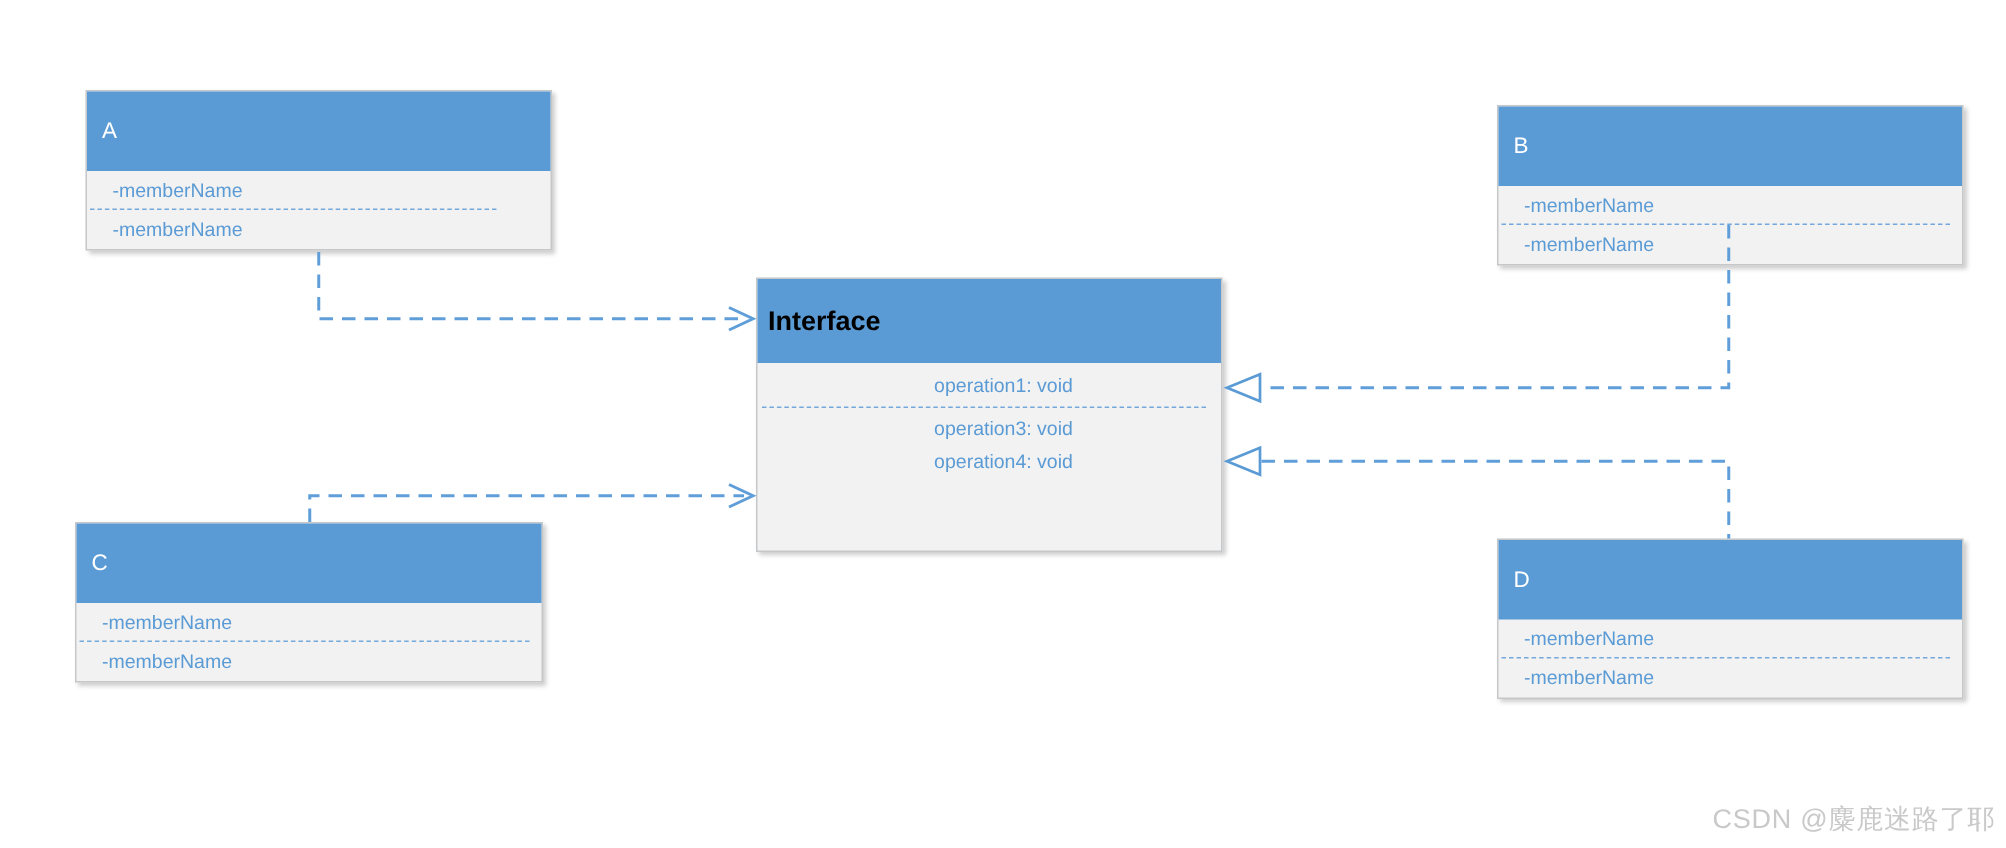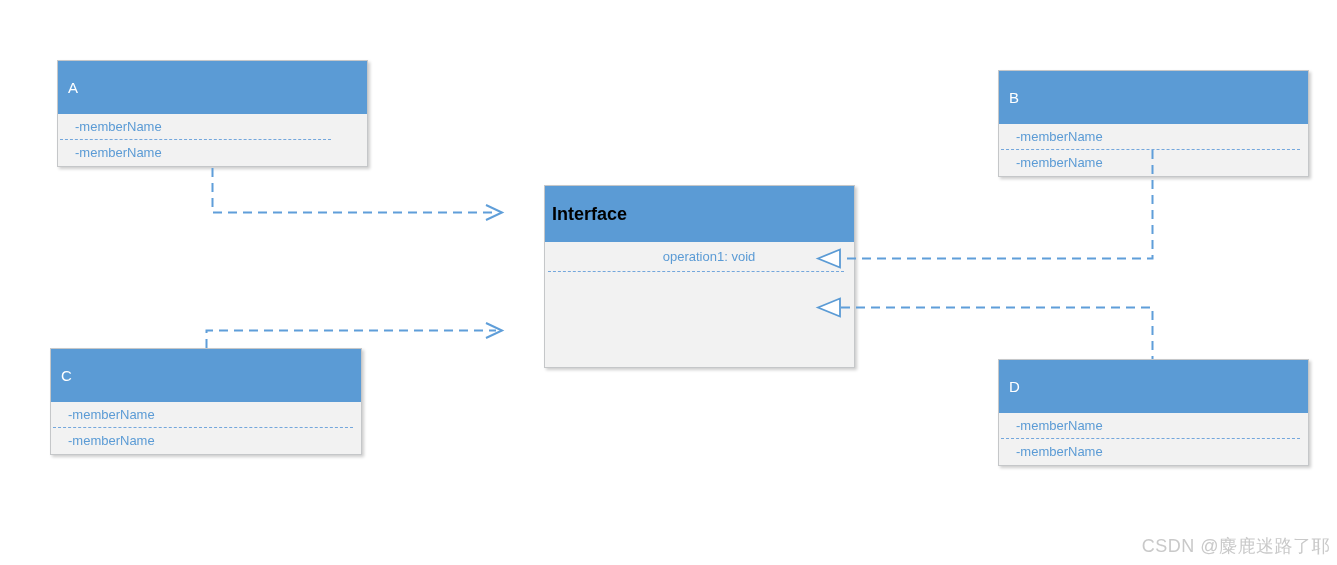--- a/index.html
+++ b/index.html
@@ -63,21 +63,20 @@
     margin-right: 36px;
   }
   .box-a { left: 57px;  top: 60px;  }
   .box-b { left: 998px; top: 70px;  }
   .box-c { left: 50px;  top: 348px; width: 312px; }
   .box-d { left: 998px; top: 359px; }
   .box-interface {
     left: 504px;
     top: 185px;
     height: 183px;
-    margin-left: 40px;
   }
   .box-interface .hdr {
     height: 56px;
     color: #000000;
     font-weight: bold;
     font-size: 18px;
     padding-left: 7px;
   }
   .box-interface .bdy {
     padding-top: 4px;
@@ -186,18 +185,20 @@
     </div>
   </div>
 
   <div class="uml-box box-interface">
     <div class="hdr">
       <span>Interface</span>
     </div>
     <div class="bdy">
       <div class="row">operation1: void</div>
       <div class="divider"></div>
+      <div class="row">operation3: void</div>
+      <div class="row">operation4: void</div>
     </div>
   </div>
 
   <div class="watermark">CSDN @麋鹿迷路了耶</div>
 
 </div>
 
 </body></html>

